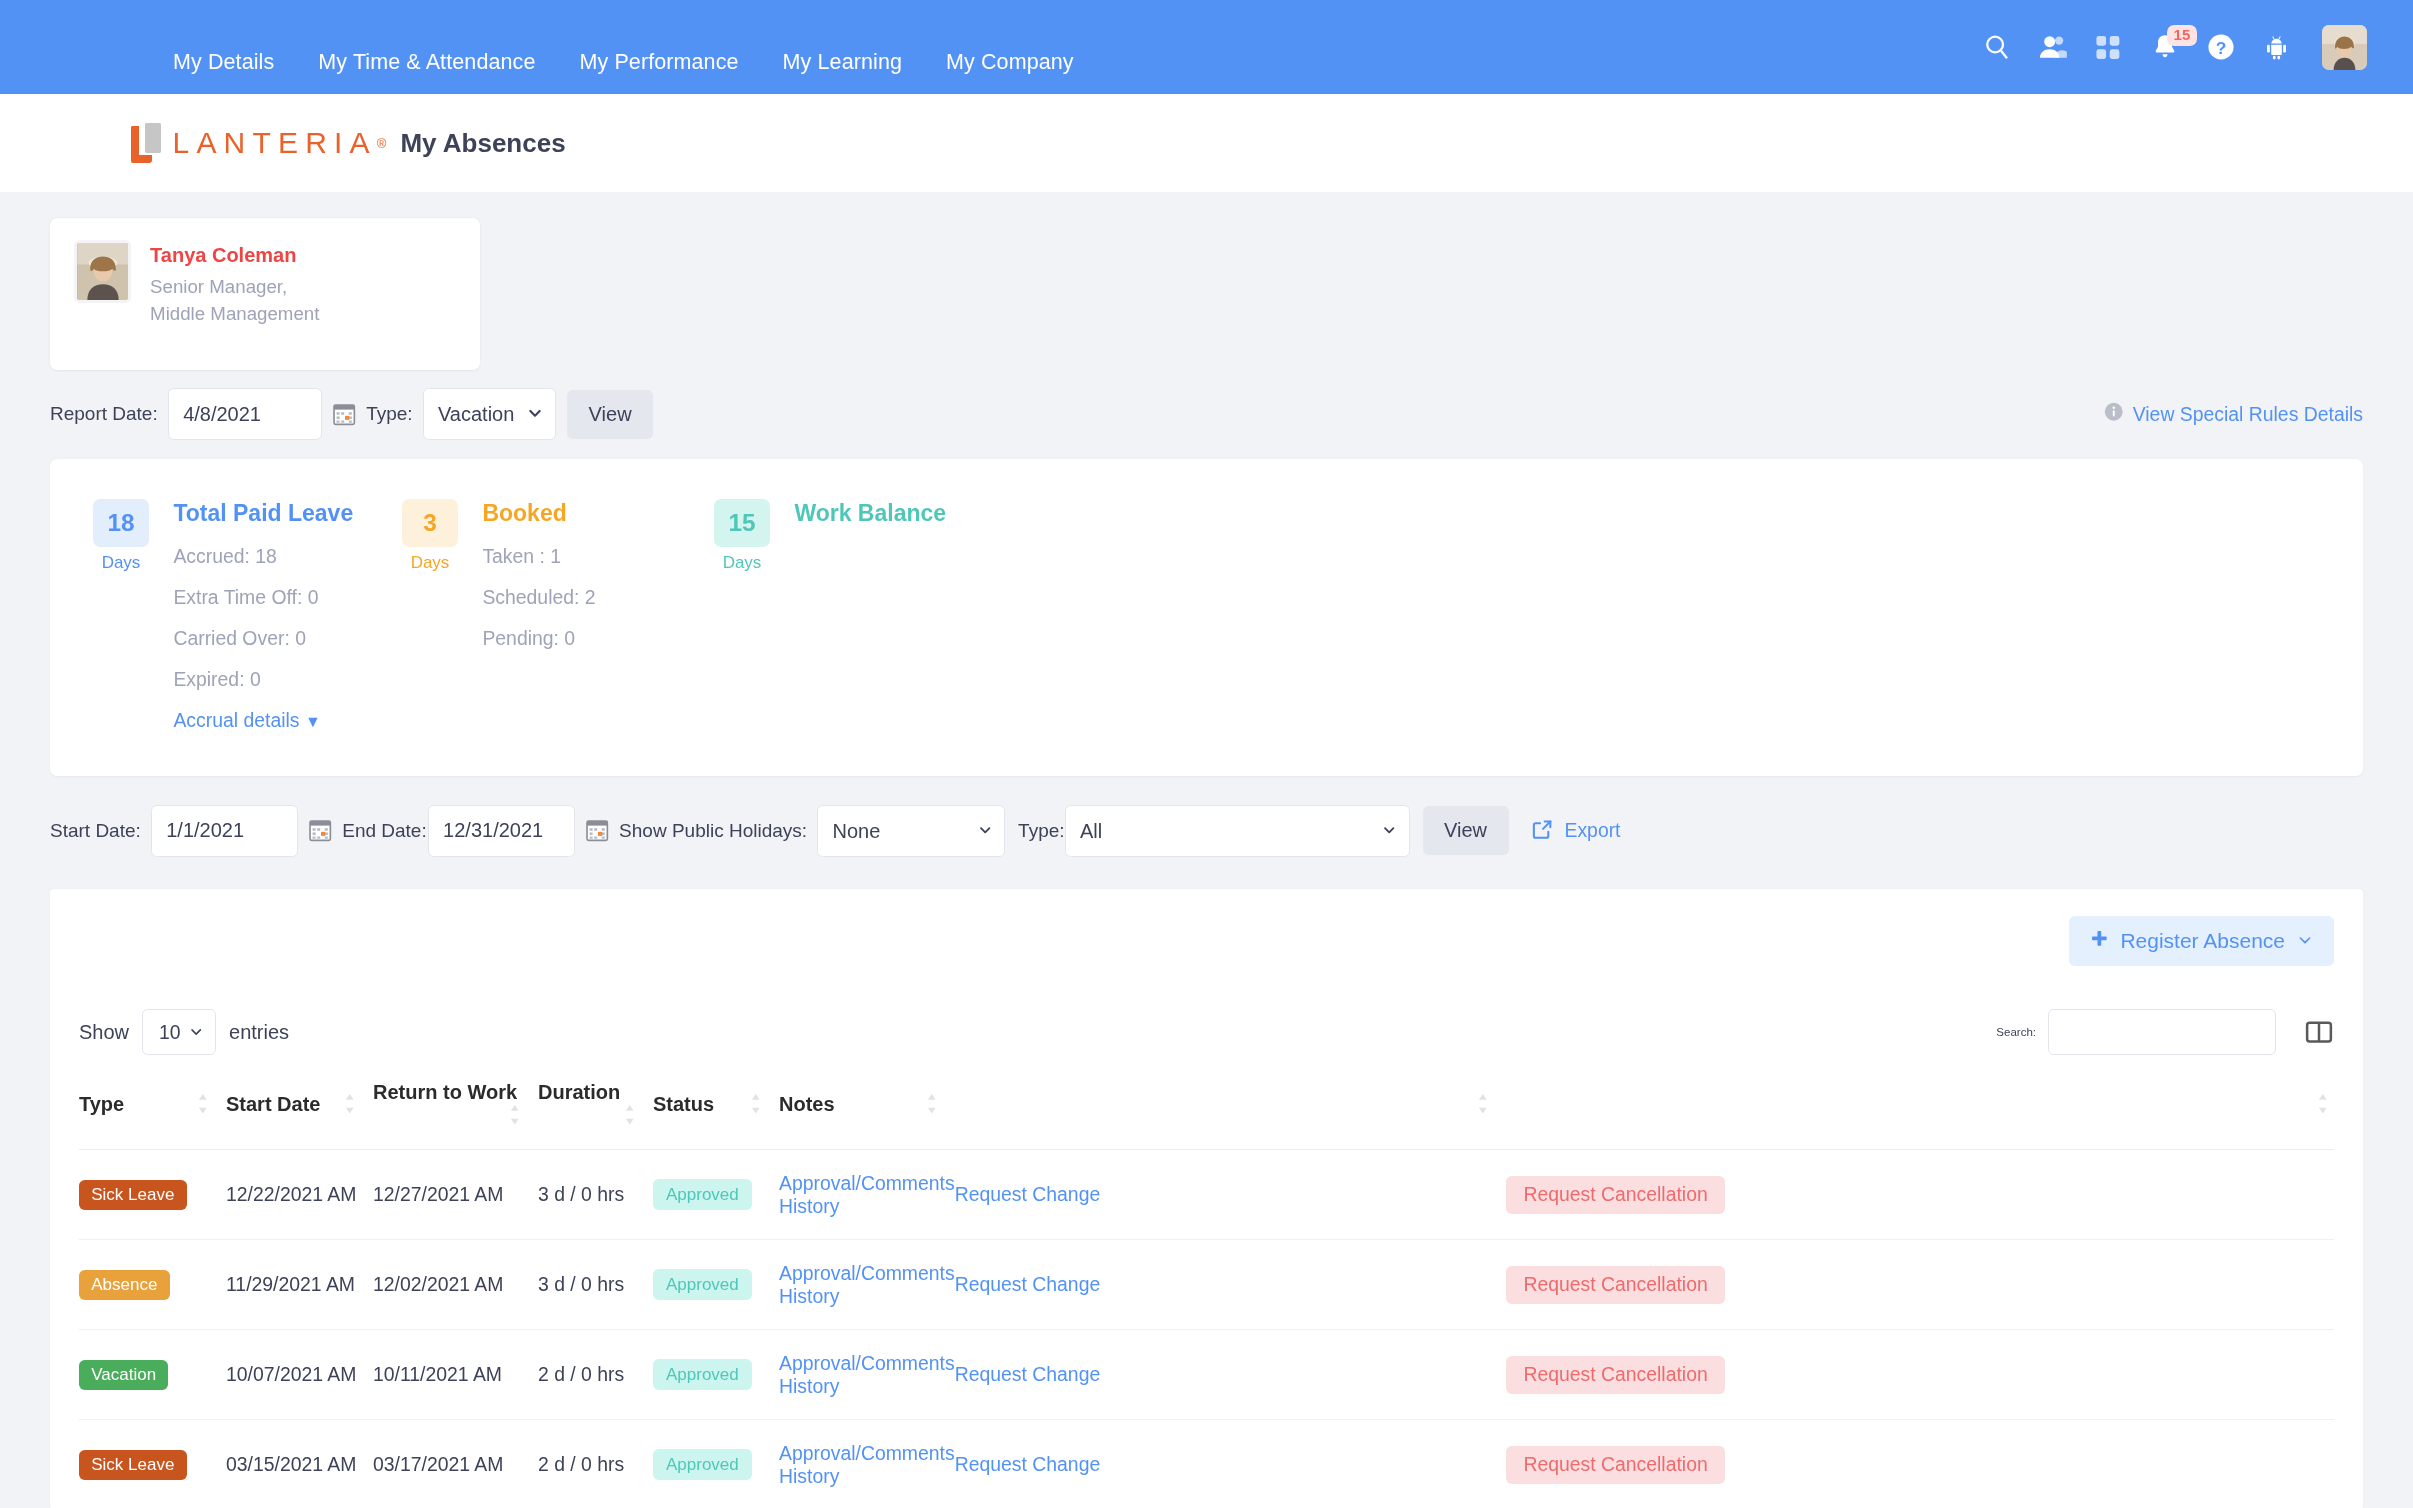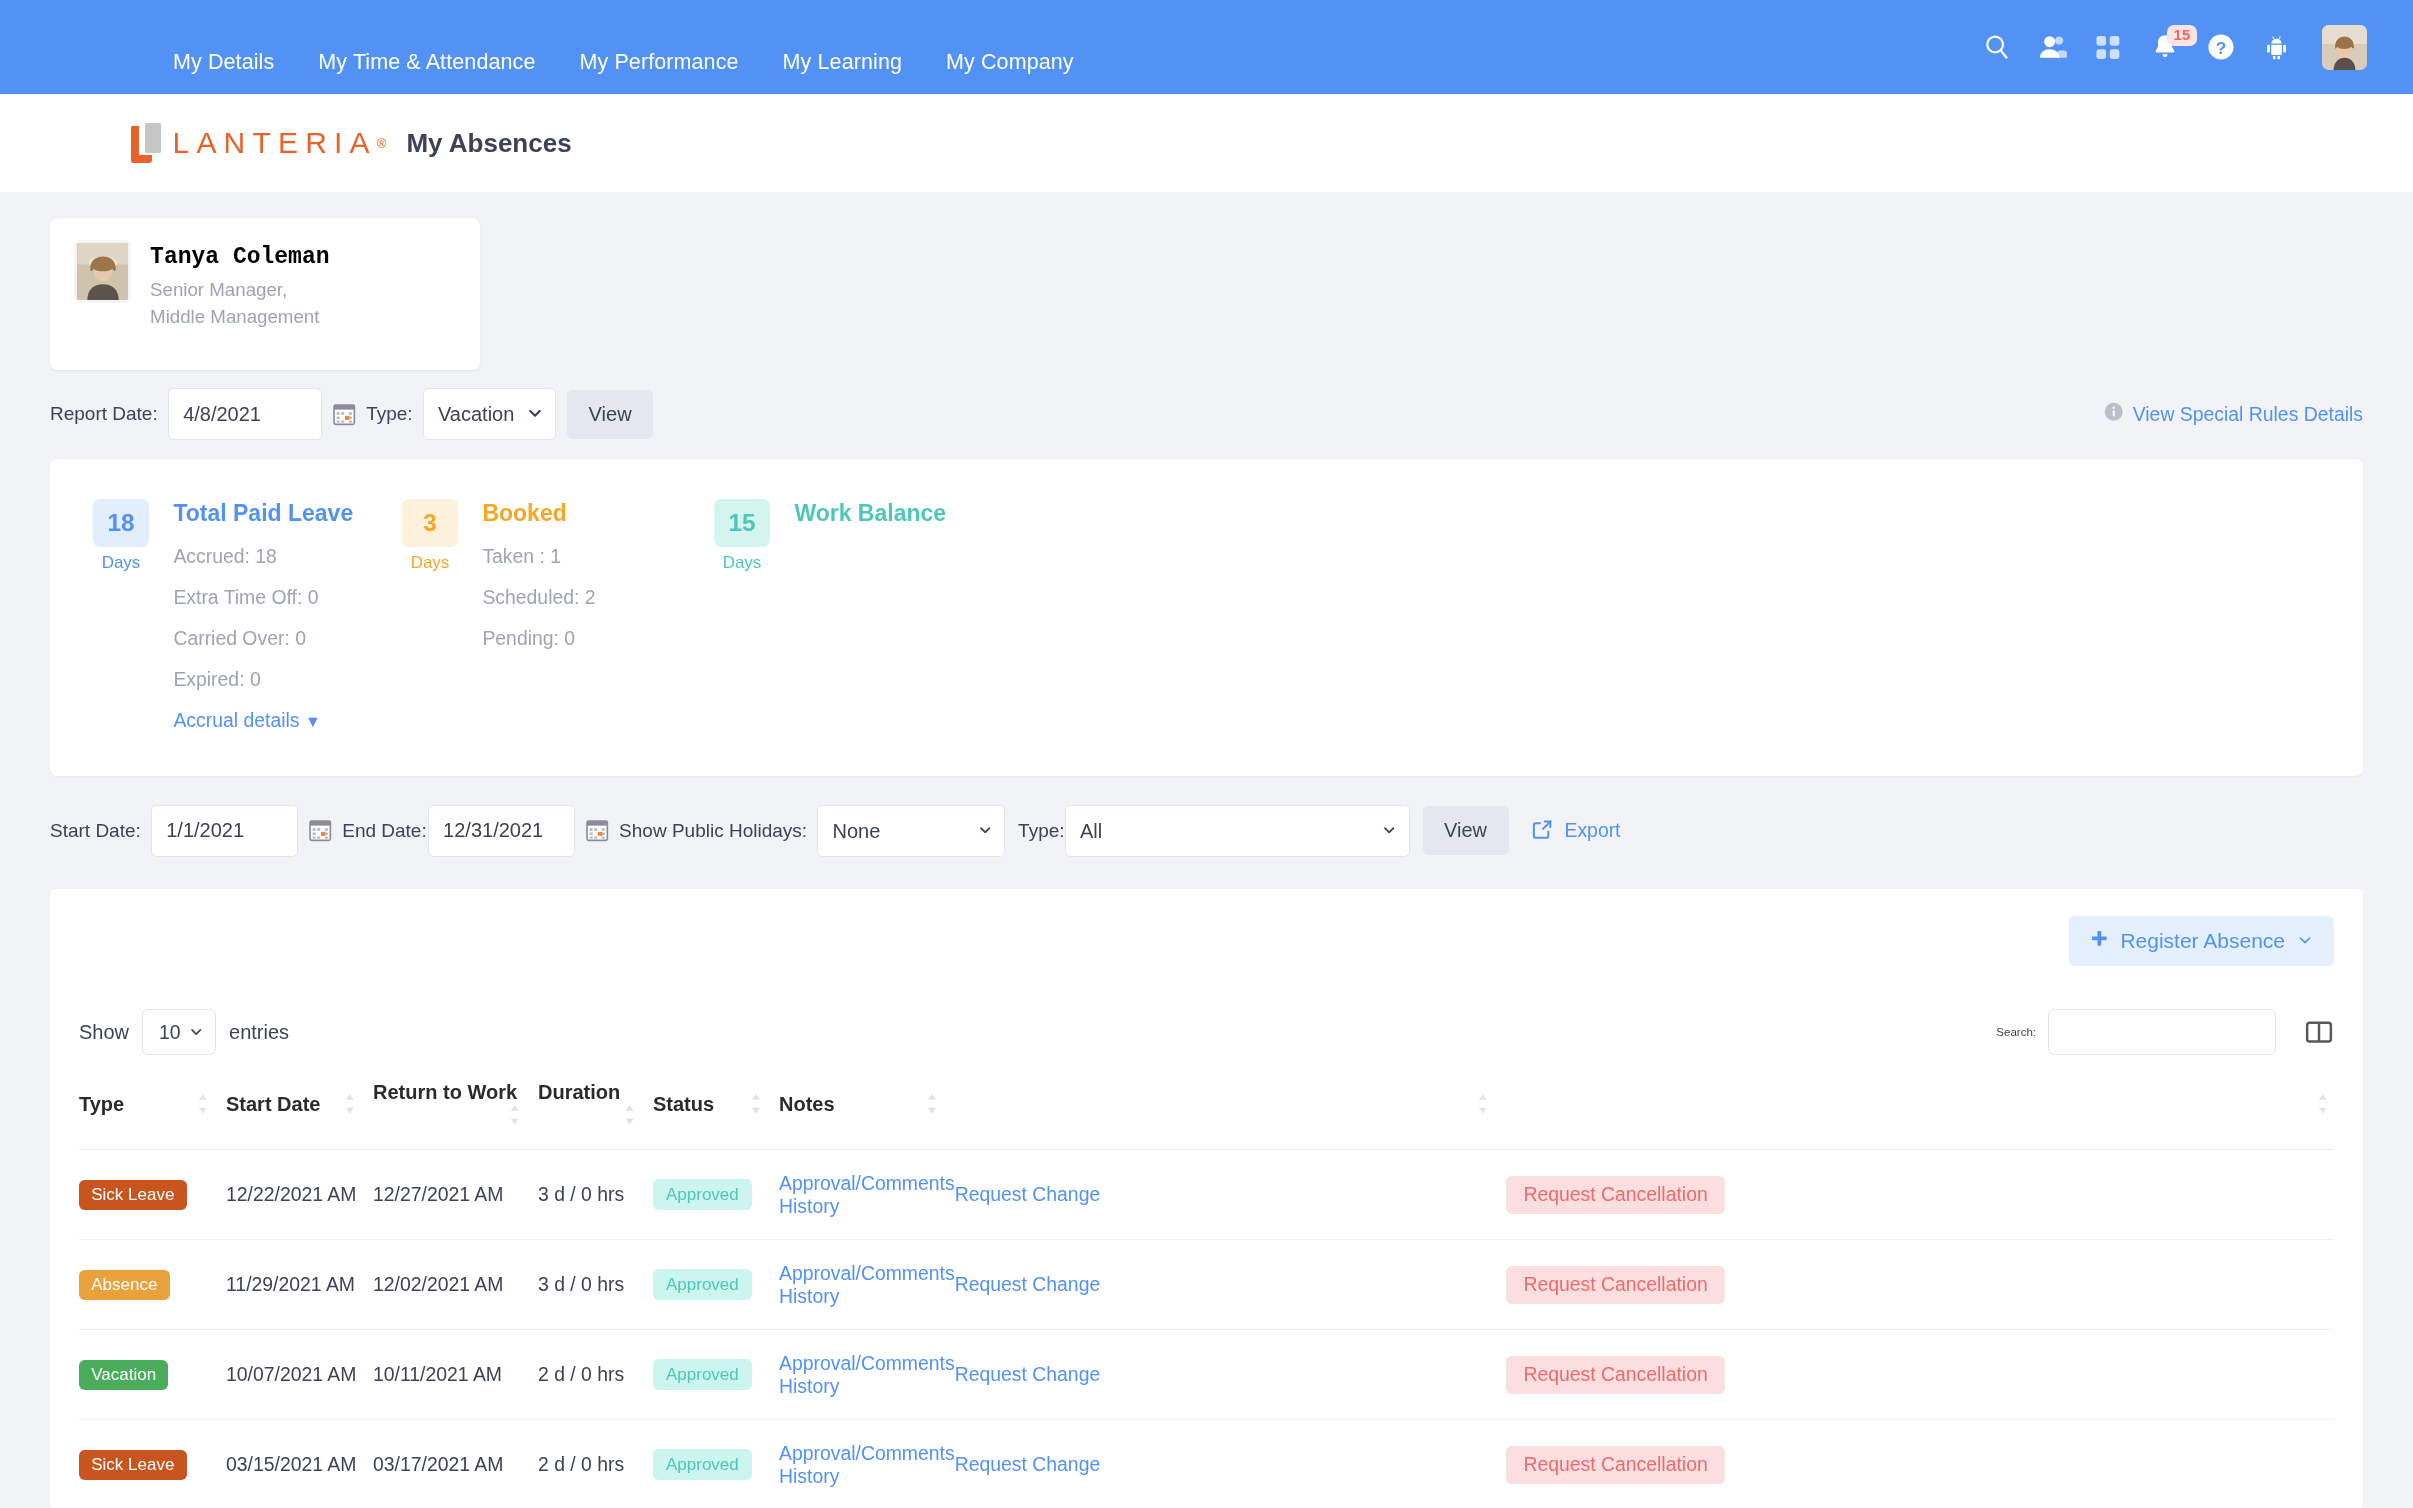--- a/index.html
+++ b/index.html
@@ -43,38 +43,38 @@
     height:98px; background:#ffffff; display:flex; align-items:center;
     padding-left:131px;
   }
   .logo{ display:flex; align-items:center; }
   .logo-mark{ position:relative; width:30px; height:40px; margin-right:11.5px; }
   .logo-mark .grey{ position:absolute; left:13.6px; top:0; width:16.5px; height:30px; background:#c6c6c6; border-radius:1.4px;}
   .logo-mark .orange{ position:absolute; left:0; top:2.9px; width:21px; height:37px;
      border-left:8px solid #e8622a; border-bottom:8px solid #e8622a; border-radius:1.4px 0 2.9px 2.2px;}
   .logo-word{ color:#e8622a; font-size:30px; letter-spacing:7.2px; font-weight:400; }
   .logo-reg{ color:#e8622a; font-size:13px; vertical-align:super; letter-spacing:0; }
-  .page-title{ font-size:26px; font-weight:bold; color:#3d4258; margin-left:20px; }
+  .page-title{ font-size:26px; font-weight:bold; color:#3d4258; margin-left:14px; }
 
   
   .main{ padding:0 50px; }
 
   .profile-card{
     margin-top:26px;
     width:430px; background:#fff; border-radius:7.2px;
     padding:21.5px 24.4px 24.4px 24.4px;
     box-shadow:0 0.7px 2.2px rgba(20,30,60,.07);
     display:flex; gap:18.7px;
     height:152px;
   }
   .profile-photo{
     width:57px; height:63px; border-radius:5.7px; overflow:hidden; flex:none;
     background:#b9a894; border:3.6px solid #f4f4f6;
   }
-  .profile-name{ font-size:23px; font-weight:bold; color:#000000; margin:4.3px 0 7.2px;font-family:Liberation Mono, monospace;}
+  .profile-name{ font-size:20px; font-weight:bold; color:#ef4444; margin:4.3px 0 7.2px;}
   .profile-role{ font-size:18.7px; color:#9ea3b8; line-height:1.42; }
 
   
   .filters1{ display:flex; align-items:center; margin-top:16px; position:relative; height:56px;}
   .lbl{ font-size:19px; color:#3d4258; }
   .field{
     background:#fff; border:0.7px solid #e2e5ec; border-radius:5.7px;
     height:52px; display:flex; align-items:center; padding:0 14.4px;
     font-size:20px; color:#3d4258;
   }

